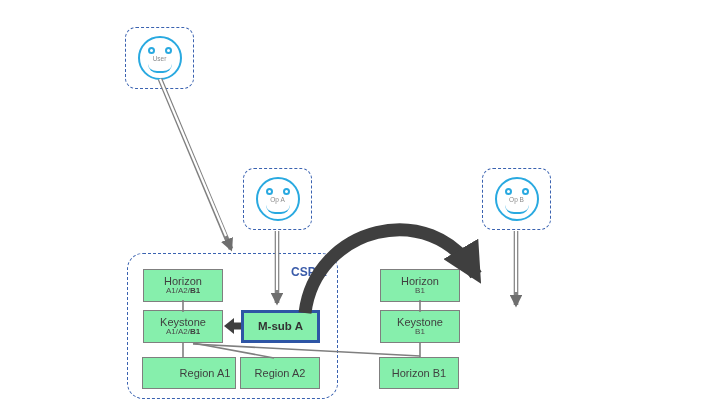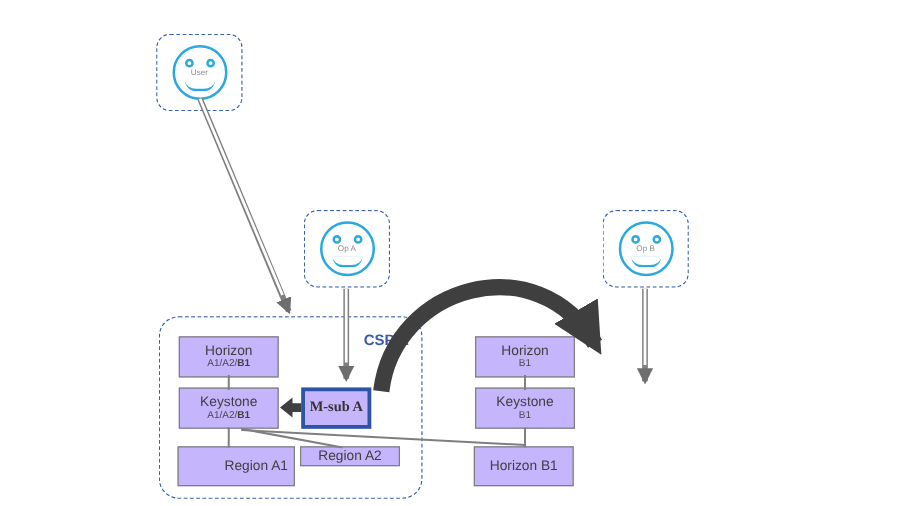--- a/index.html
+++ b/index.html
@@ -36,21 +36,21 @@
   .csp {
     position:absolute; border:1.6px dashed #3a62b0; border-radius:16px;
     box-sizing:border-box;
   }
   .csp-label {
     position:absolute; top:11px; right:10px;
     color:#3a5ba9; font-weight:bold; font-size:12px;
   }
   
   .node {
-    position:absolute; background:#c4b5fd; border:1.8px solid #7f7f7f;
+    position:absolute; background:#86efac; border:1.8px solid #7f7f7f;
     box-sizing:border-box; display:flex; flex-direction:column;
     align-items:center; justify-content:center; text-align:center;
     color:#3f3f3f; line-height:1.1;
   }
   .node-title { font-size:11px; }
   .node-sub { font-size:8px; color:#4a4a4a; }
   .node-sub b { font-weight:bold; color:#3f3f3f; }
   .mnode {
     border:3px solid #2e55a5; font-weight:bold; color:#333;
   }
@@ -104,25 +104,25 @@
 
   <div class="node" style="left:143px; top:310px; width:80px; height:33px;">
     <span class="node-title">Keystone</span>
     <span class="node-sub"><span>A1/A2/</span><b>B1</b></span>
   </div>
 
   <div class="node" style="left:142px; top:357px; width:94px; height:32px;padding-left:32px;">
     <span class="node-title">Region A1</span>
   </div>
 
-  <div class="node" style="left:240px; top:357px; width:80px; height:16px;">
+  <div class="node" style="left:240px; top:357px; width:80px; height:32px;">
     <span class="node-title">Region A2</span>
   </div>
 
-  <div class="node mnode" style="left:241px; top:310px; width:56px; height:33px;font-family:Liberation Serif, serif;">
+  <div class="node mnode" style="left:241px; top:310px; width:79px; height:33px;">
     <span class="node-title">M-sub A</span>
   </div>
 
 
   <div class="node" style="left:380px; top:269px; width:80px; height:33px;">
     <span class="node-title">Horizon</span>
     <span class="node-sub"><span>B1</span><b></b></span>
   </div>
 
   <div class="node" style="left:380px; top:310px; width:80px; height:33px;">

